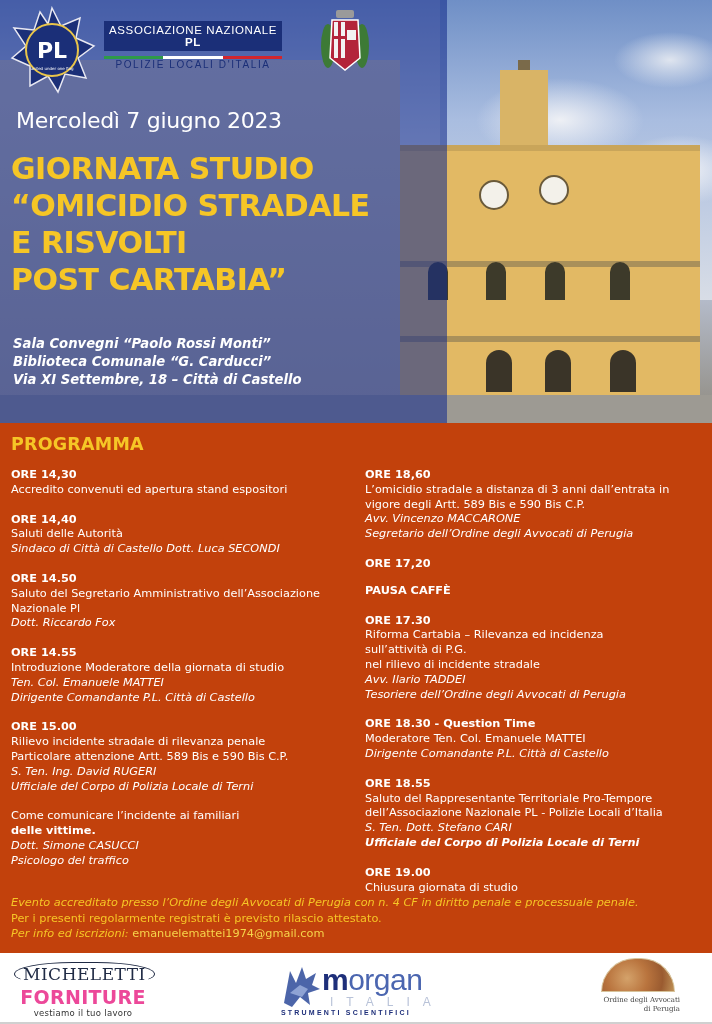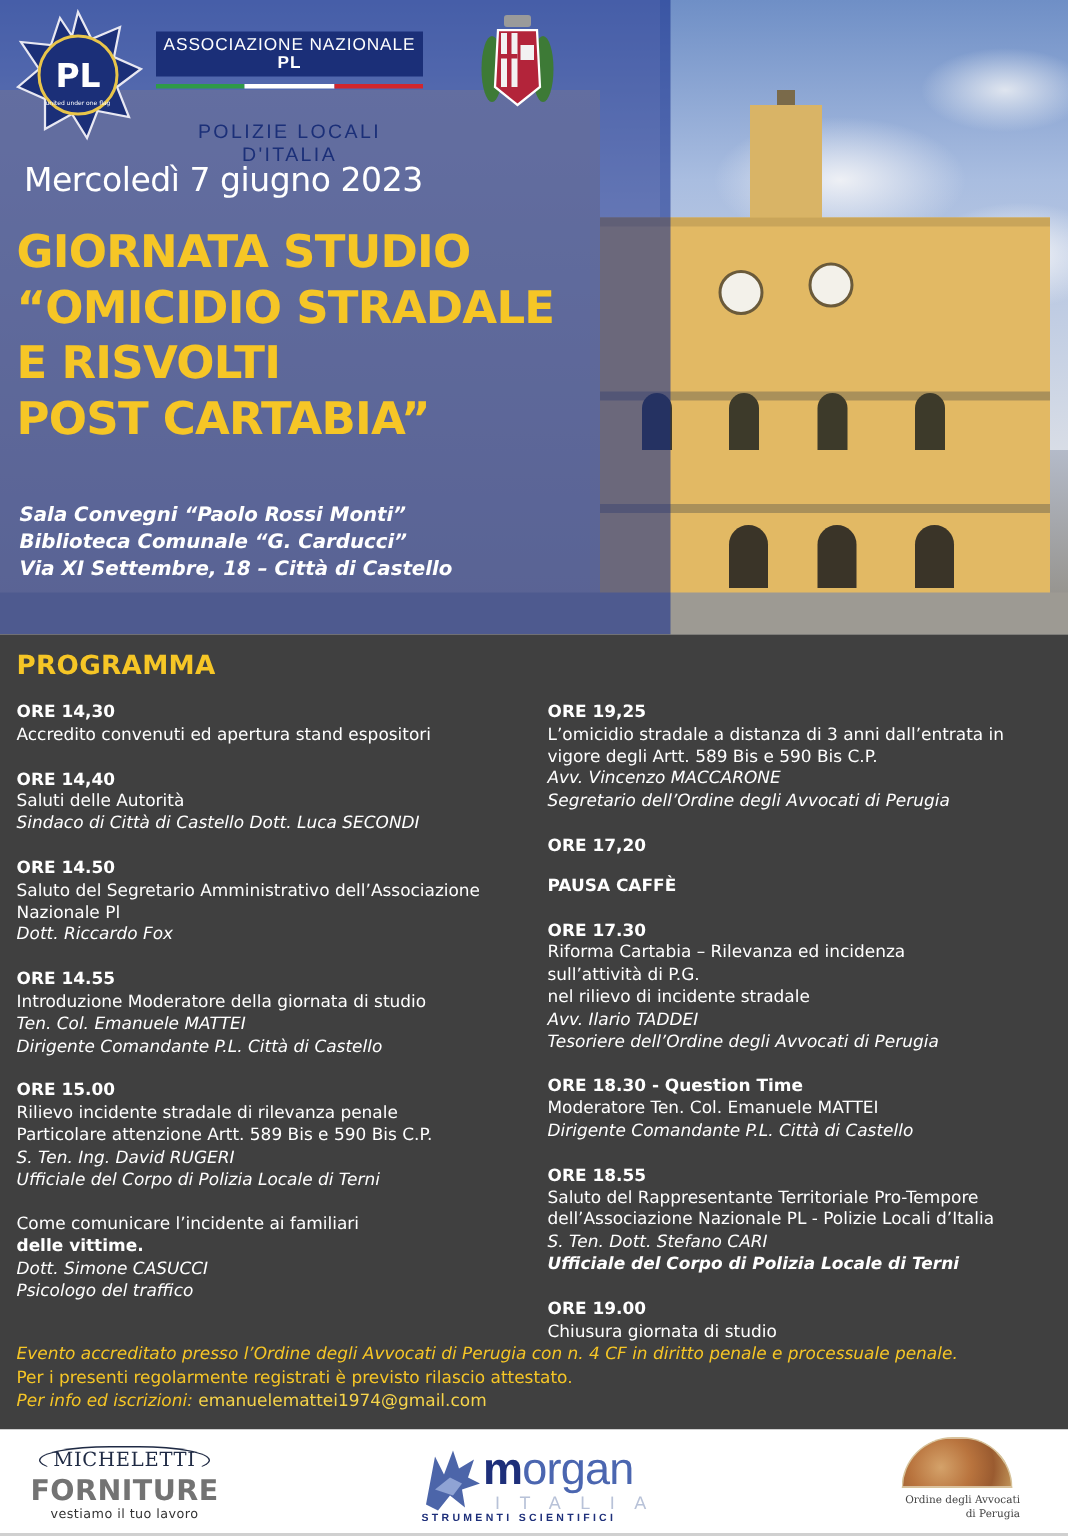--- a/index.html
+++ b/index.html
@@ -30,53 +30,53 @@
     background: rgba(20, 45, 140, 0.58); }
   .ground { position: absolute; left: 0; top: 395px; width: 712px; height: 28px; background: #9d9a93; }
 
   .logo-pl { position: absolute; left: 8px; top: 6px; width: 88px; height: 88px; }
   .assoc { position: absolute; left: 104px; top: 21px; width: 178px; }
   .assoc-top { background: #1b2f78; color: #fff; font-family: "Liberation Sans", sans-serif; font-size: 11.5px;
     letter-spacing: 0.6px; padding: 3px 2px; text-align: center; font-weight: normal; }
   .assoc-top b { font-weight: bold; }
   .flag { display: flex; height: 3px; margin-top: 5px; }
   .flag span { flex: 1; }
-  .assoc-bottom { color: #1b2f78; font-family: "Liberation Sans", sans-serif; font-size: 13px; letter-spacing: 1.6px;
-    margin-top: 21px; text-align: center; }
+  .assoc-bottom { color: #1b2f78; font-family: "Liberation Sans", sans-serif; font-size: 10px; letter-spacing: 1.6px;
+    margin-top: 0; text-align: center; }
   .crest { position: absolute; left: 318px; top: 8px; width: 54px; height: 70px; }
 
   .date { position: absolute; left: 16px; top: 108px; color: #ffffff; font-size: 22px; font-weight: normal;
     font-family: "DejaVu Sans", sans-serif; letter-spacing: -0.3px; }
   .title { position: absolute; left: 11px; top: 150px; color: #f6c626; font-family: "DejaVu Sans", sans-serif;
     font-weight: bold; font-size: 30px; line-height: 37px; letter-spacing: -0.5px; }
   .venue { position: absolute; left: 13px; top: 335px; color: #fff; font-style: italic; font-size: 13.2px; line-height: 18px;
     font-family: "DejaVu Sans", sans-serif; font-weight: bold; }
 
   
-  .prog { position: absolute; left: 0; top: 423px; width: 712px; height: 530px; background: #404040; color: #fff; }
+  .prog { position: absolute; left: 0; top: 423px; width: 712px; height: 530px; background: #c2410c; color: #fff; }
   .prog-title { position: absolute; left: 11px; top: 11px; color: #f6c626; font-weight: bold; font-size: 17.5px; letter-spacing: 0.2px; }
   .col { position: absolute; top: 45px; }
   .col-left { left: 11px; width: 345px; }
   .col-right { left: 365px; width: 340px; }
   .item { margin-bottom: 15px; font-size: 11.3px; line-height: 14.8px; }
   .item .time { font-weight: bold; }
   .item .it { font-style: italic; }
   .item .b { font-weight: bold; }
   .inline-time { display: flex; gap: 12px; font-weight: bold; flex-direction: column; }
 
   .notes { position: absolute; left: 11px; top: 472px; font-size: 11.3px; line-height: 15.5px; color: #f6c626; }
   .notes .it { font-style: italic; }
   .notes .email { font-style: normal; color: #f6d44a; }
 
   
   .footer { position: absolute; left: 0; top: 953px; width: 712px; height: 71px; background: #fff; border-bottom: 2px solid #d0d0d0; }
   .mic { position: absolute; left: 14px; top: 9px; width: 138px; text-align: center; }
-  .mic-oval { font-family: "DejaVu Serif", serif; font-size: 13px; color: #1f2a44; border: 1.5px solid #1f2a44; border-top-color: #1f2a44;
+  .mic-oval { font-family: "DejaVu Serif", serif; font-size: 17px; color: #1f2a44; border: 1.5px solid #1f2a44; border-top-color: #1f2a44;
     border-radius: 50%/ 60%; border-bottom-color: transparent; padding: 1px 8px; display: inline-block; letter-spacing: 0.5px; }
-  .mic-name { font-family: "DejaVu Sans", sans-serif; font-weight: bold; font-size: 19px; color: #737373; letter-spacing: 0.3px; line-height: 22px; }
+  .mic-name { font-family: "DejaVu Sans", sans-serif; font-weight: bold; font-size: 19px; color: #ec4899; letter-spacing: 0.3px; line-height: 22px; }
   .mic-tag { font-size: 8.5px; color: #333; letter-spacing: 0.3px; }
   .morgan { position: absolute; left: 278px; top: 8px; width: 150px; height: 58px; }
   .morgan-word { position: absolute; left: 44px; top: 2px; font-family: "Liberation Sans", sans-serif; font-size: 30px; color: #4b66b0; letter-spacing: -0.5px; }
   .morgan-word b { color: #1e2f7a; }
   .morgan-italia { position: absolute; left: 52px; top: 34px; font-size: 12px; letter-spacing: 13px; color: #b8c2d8; font-family: "Liberation Sans", sans-serif; }
   .morgan-sub { position: absolute; left: 3px; top: 48px; font-size: 7px; letter-spacing: 2.2px; color: #1e2f7a; font-weight: bold; font-family: "Liberation Sans", sans-serif; }
   .ordine { position: absolute; left: 596px; top: 5px; width: 84px; text-align: center; }
   .ordine-lunette { width: 74px; height: 34px; margin: 0 auto; border-radius: 37px 37px 0 0;
     background: radial-gradient(circle at 35% 60%, #d4a26a 0%, #b9743e 40%, #9a5b30 70%, #c59a5d 100%); border: 1px solid #d7c39b; }
   .ordine-text { font-family: "DejaVu Serif", serif; font-size: 7px; color: #444; line-height: 9px; margin-top: 4px; text-align: right; }
@@ -181,21 +181,21 @@
     <div class="item">
       <div>Come comunicare l’incidente ai familiari</div>
       <div class="b">delle vittime.</div>
       <div class="it">Dott. Simone CASUCCI</div>
       <div class="it">Psicologo del traffico</div>
     </div>
   </div>
 
   <div class="col col-right">
     <div class="item">
-      <div class="time">ORE 19,25</div>
+      <div class="time">ORE 18,60</div>
       <div>L’omicidio stradale a distanza di 3 anni dall’entrata in</div>
       <div>vigore degli Artt. 589 Bis e 590 Bis C.P.</div>
       <div class="it">Avv. Vincenzo MACCARONE</div>
       <div class="it">Segretario dell’Ordine degli Avvocati di Perugia</div>
     </div>
     <div class="item">
       <div class="inline-time">
         <span>ORE 17,20</span>
         <span>PAUSA CAFFÈ</span>
       </div>

